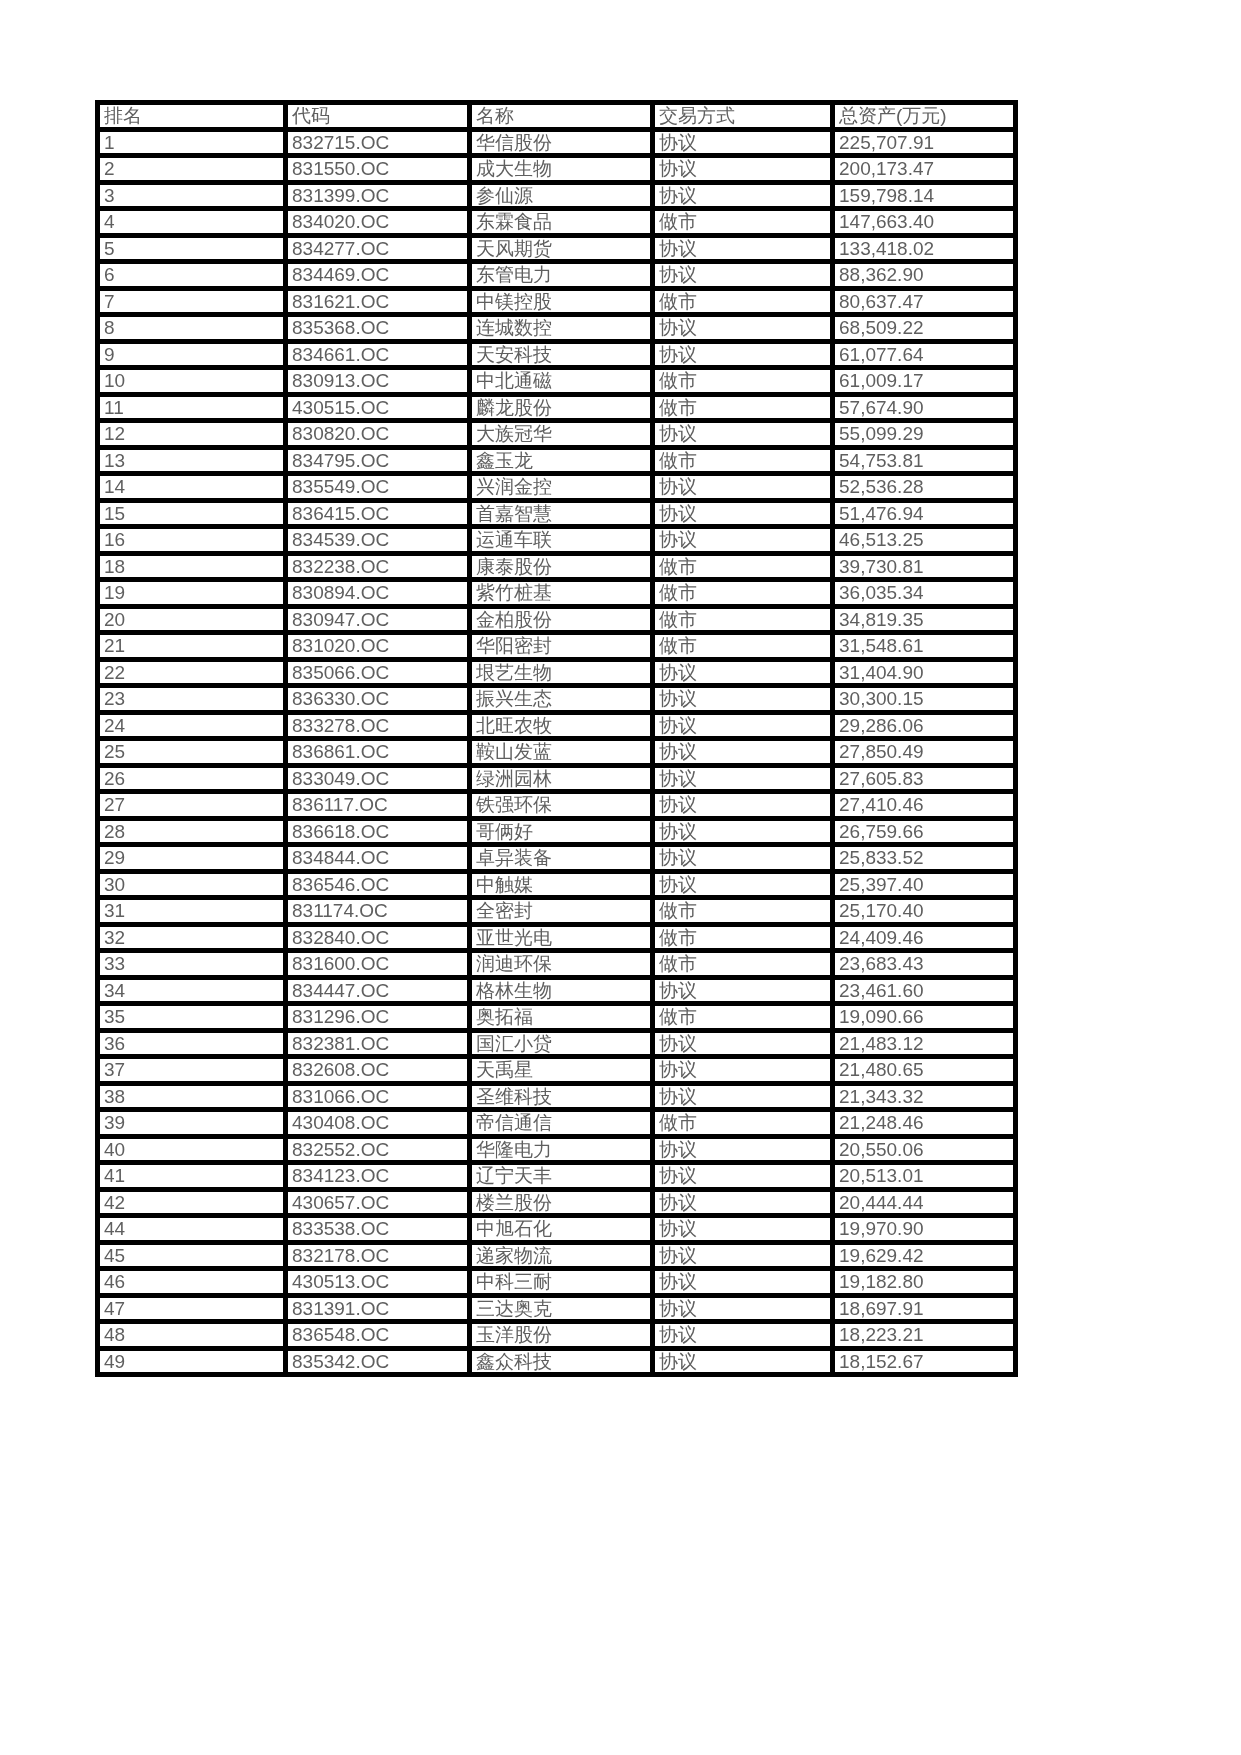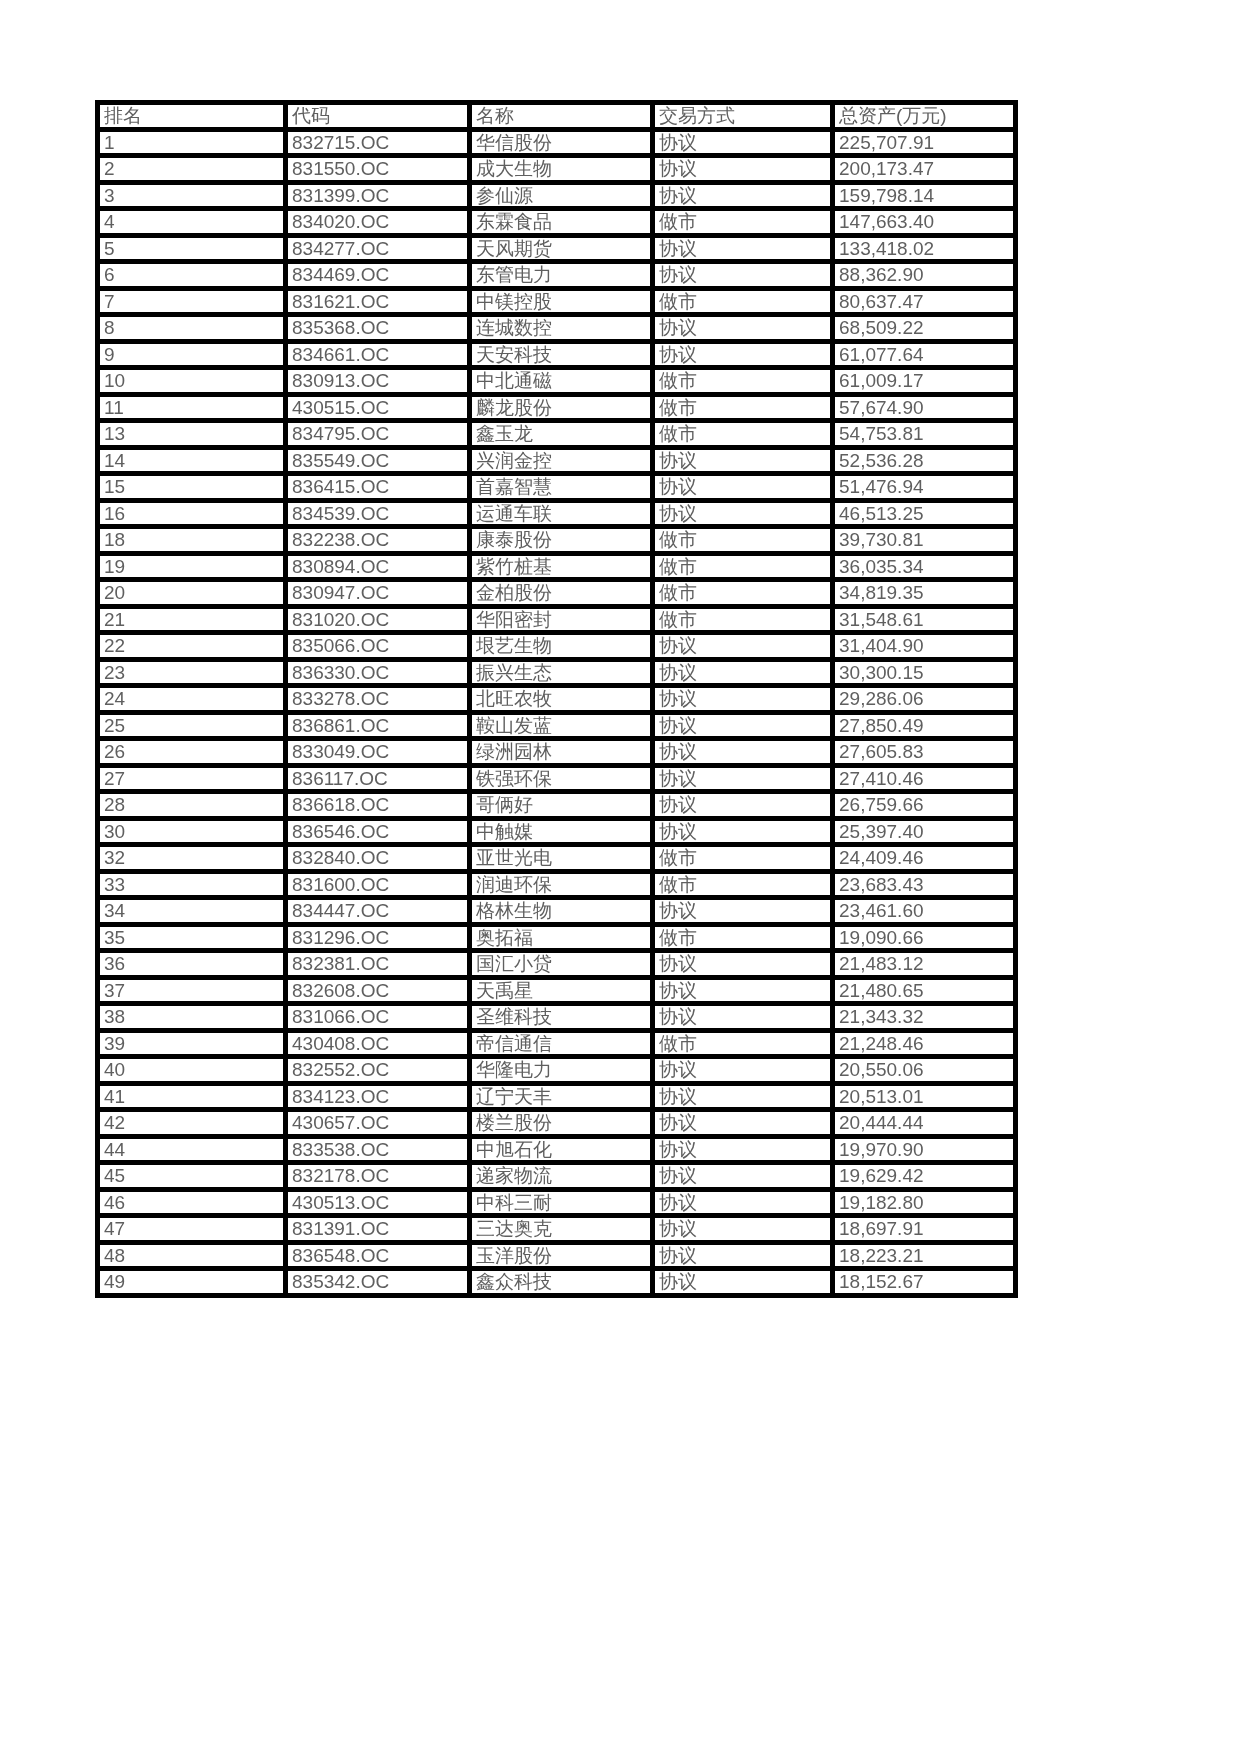--- a/index.html
+++ b/index.html
@@ -132,20 +132,27 @@
           <td>61,009.17</td>
         </tr>
         <tr>
           <td>11</td>
           <td>430515.OC</td>
           <td>麟龙股份</td>
           <td>做市</td>
           <td>57,674.90</td>
         </tr>
         <tr>
+          <td>12</td>
+          <td>830820.OC</td>
+          <td>大族冠华</td>
+          <td>协议</td>
+          <td>55,099.29</td>
+        </tr>
+        <tr>
           <td>13</td>
           <td>834795.OC</td>
           <td>鑫玉龙</td>
           <td>做市</td>
           <td>54,753.81</td>
         </tr>
         <tr>
           <td>14</td>
           <td>835549.OC</td>
           <td>兴润金控</td>
@@ -237,25 +244,39 @@
           <td>27,410.46</td>
         </tr>
         <tr>
           <td>28</td>
           <td>836618.OC</td>
           <td>哥俩好</td>
           <td>协议</td>
           <td>26,759.66</td>
         </tr>
         <tr>
+          <td>29</td>
+          <td>834844.OC</td>
+          <td>卓异装备</td>
+          <td>协议</td>
+          <td>25,833.52</td>
+        </tr>
+        <tr>
           <td>30</td>
           <td>836546.OC</td>
           <td>中触媒</td>
           <td>协议</td>
           <td>25,397.40</td>
+        </tr>
+        <tr>
+          <td>31</td>
+          <td>831174.OC</td>
+          <td>全密封</td>
+          <td>做市</td>
+          <td>25,170.40</td>
         </tr>
         <tr>
           <td>32</td>
           <td>832840.OC</td>
           <td>亚世光电</td>
           <td>做市</td>
           <td>24,409.46</td>
         </tr>
         <tr>
           <td>33</td>

